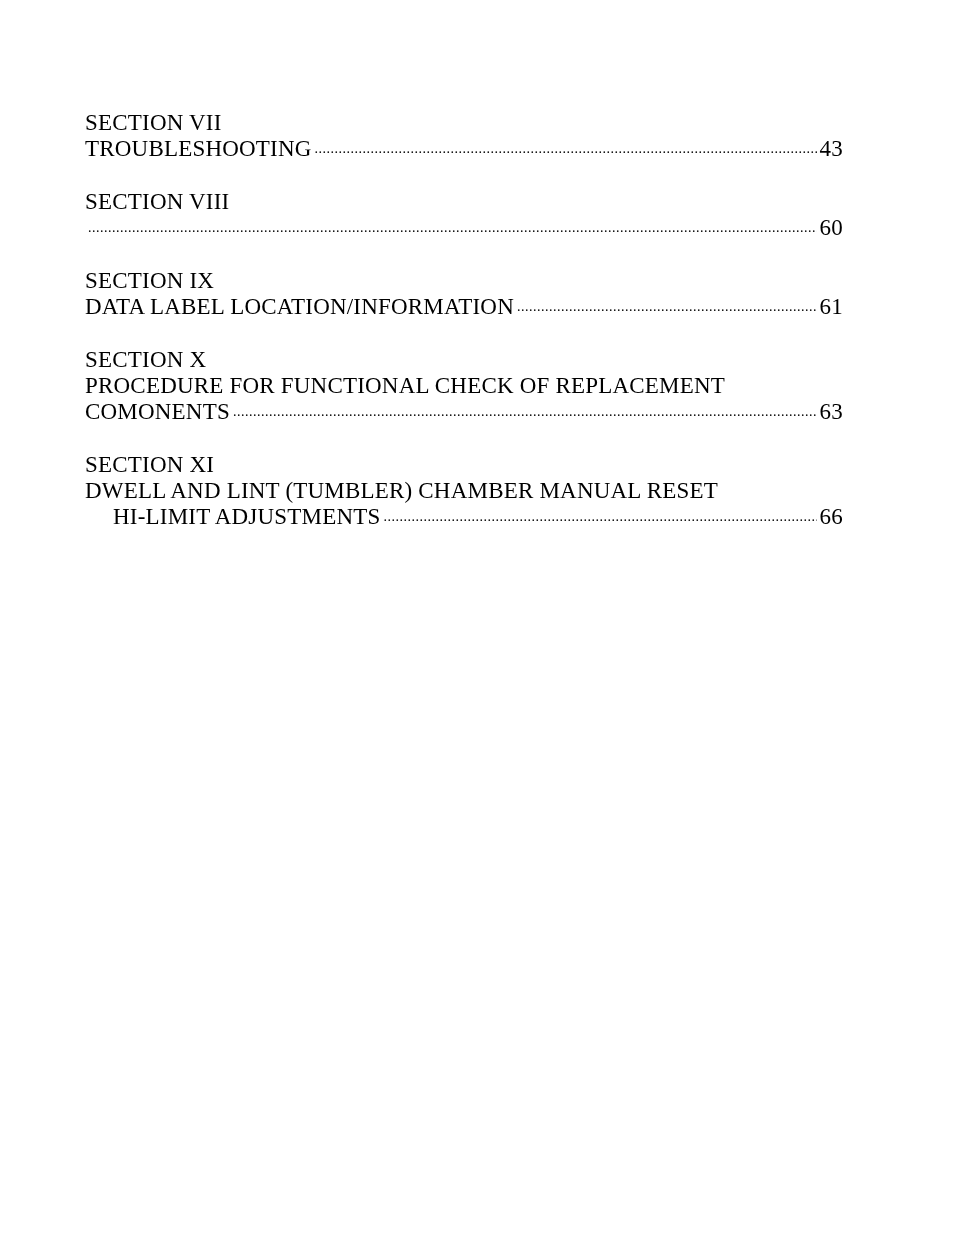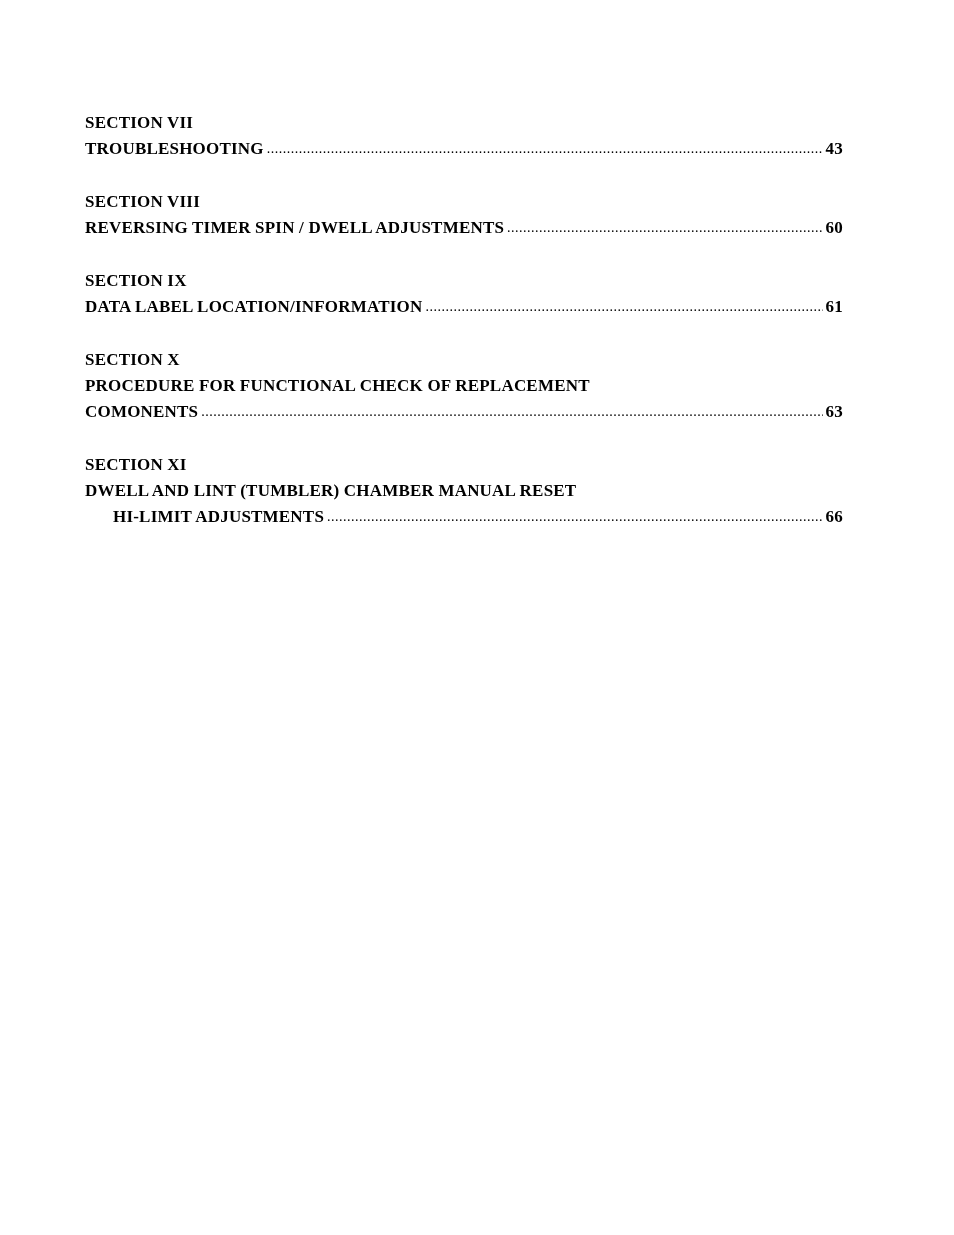--- a/index.html
+++ b/index.html
@@ -18,22 +18,22 @@
     .toc {
       position: absolute;
       left: 85px;
       top: 110px;
       width: 758px;
     }
     .entry {
       margin-bottom: 27px;
     }
     .line {
-      font-weight: bold;
-      font-size: 17px;
+      font-weight: normal;
+      font-size: 23px;
       line-height: 26px;
       height: 26px;
       white-space: nowrap;
       letter-spacing: 0.2px;
     }
     .toc-line {
       display: flex;
       align-items: flex-end;
     }
     .toc-line .title {
@@ -71,21 +71,20 @@
     <div class="line toc-line">
       <span class="title">TROUBLESHOOTING</span>
       <span class="leader"></span>
       <span class="page">43</span>
     </div>
   </div>
 
   <div class="entry">
     <div class="line">SECTION VIII</div>
     <div class="line toc-line">
-      <span class="title">REVERSING TIMER SPIN / DWELL ADJUSTMENTS</span>
       <span class="leader"></span>
       <span class="page">60</span>
     </div>
   </div>
 
   <div class="entry">
     <div class="line">SECTION IX</div>
     <div class="line toc-line">
       <span class="title">DATA LABEL LOCATION/INFORMATION</span>
       <span class="leader"></span>

